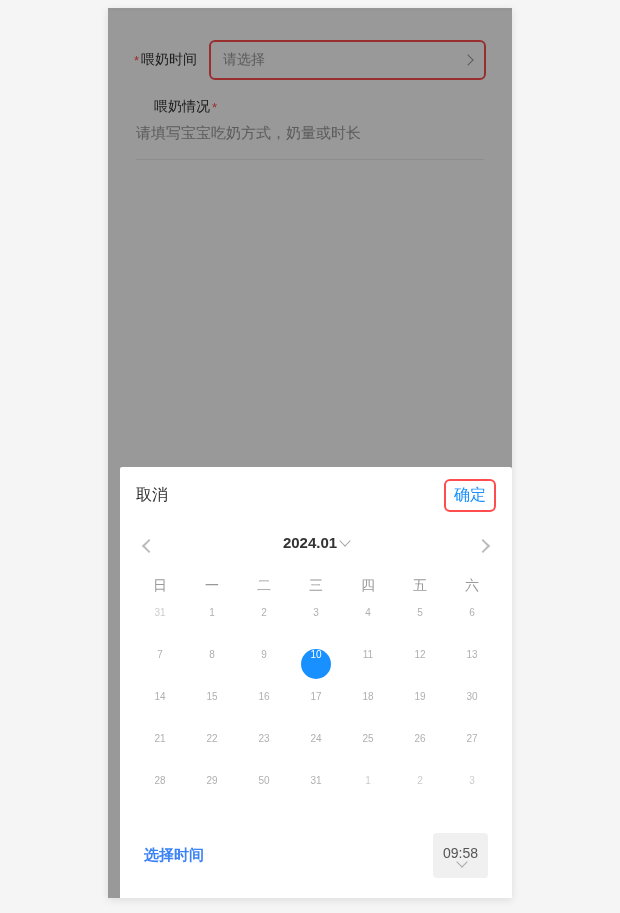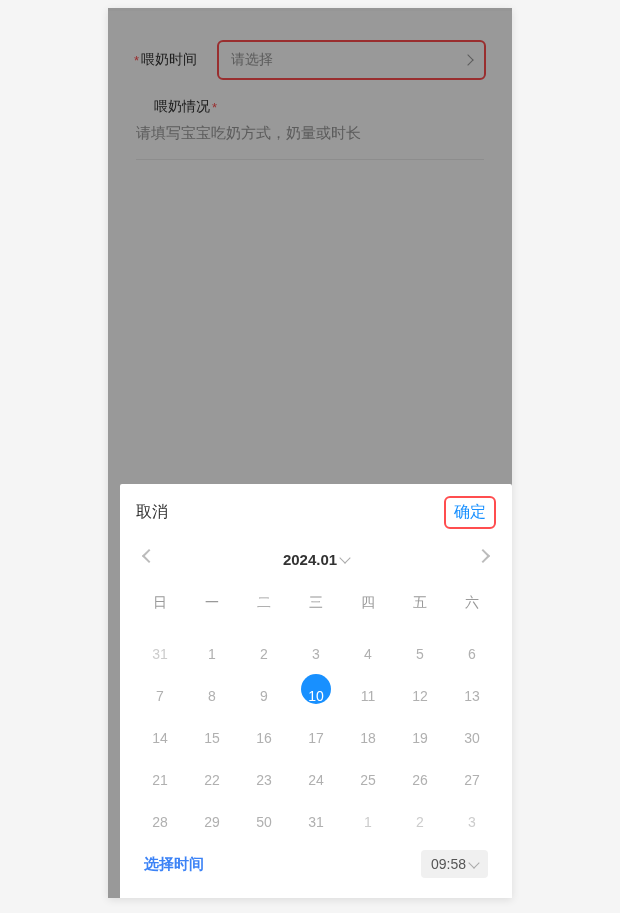--- a/index.html
+++ b/index.html
@@ -66,21 +66,21 @@
     }
     
     .select-trigger {
       flex: 1;
       display: flex;
       align-items: center;
       justify-content: space-between;
       padding: 8px 12px;
       border: 2.5px solid #ff4d4f;
       border-radius: 6px;
-      margin-left: 8px;
+      margin-left: 0;
       height: 40px;
       cursor: pointer;
     }
     
     .select-placeholder {
       color: #999;
       font-size: 14px;
     }
     
     .chevron-right {
@@ -153,21 +153,21 @@
       font-weight: 500;
       cursor: pointer;
       padding: 4px 8px;
       border: 2.5px solid #ff4d4f;
       border-radius: 6px;
     }
     
     .month-nav {
       display: flex;
       justify-content: space-between;
-      align-items: flex-start;
+      align-items: flex-end;
       padding: 10px 24px;
       gap: 36px;
     }
     
     .nav-arrow {
       width: 10px;
       height: 10px;
       border-top: 2px solid #bbb;
       border-left: 2px solid #bbb;
       cursor: pointer;
@@ -209,24 +209,24 @@
     
     .weekday-header {
       text-align: center;
       font-size: 14px;
       color: #999;
       padding: 8px 0;
     }
     
     .day-cell {
       display: flex;
-      align-items: flex-end;
+      align-items: flex-start;
       justify-content: center;
       height: 38px;
-      font-size: 14px;
+      font-size: 10px;
       cursor: pointer;
     }
     
     .day-cell.other-month {
       color: #ccc;
     }
     
     .day-cell.current-month {
       color: #b0b0b0;
     }
@@ -261,23 +261,24 @@
     .time-label {
       font-size: 15px;
       color: #3b82f6;
       font-weight: 700;
     }
     
     .time-value-box {
       display: flex;
       align-items: center;
       background: #f0f0f0;
-      padding: 6px 10px;
+      padding: 12px 10px;
       border-radius: 4px;
       cursor: pointer;
+      flex-direction: column;
     }
     
     .time-value {
       font-size: 14px;
       color: #555;
     }
     
     .top-hint-line {
       position: absolute;
       top: 0;

